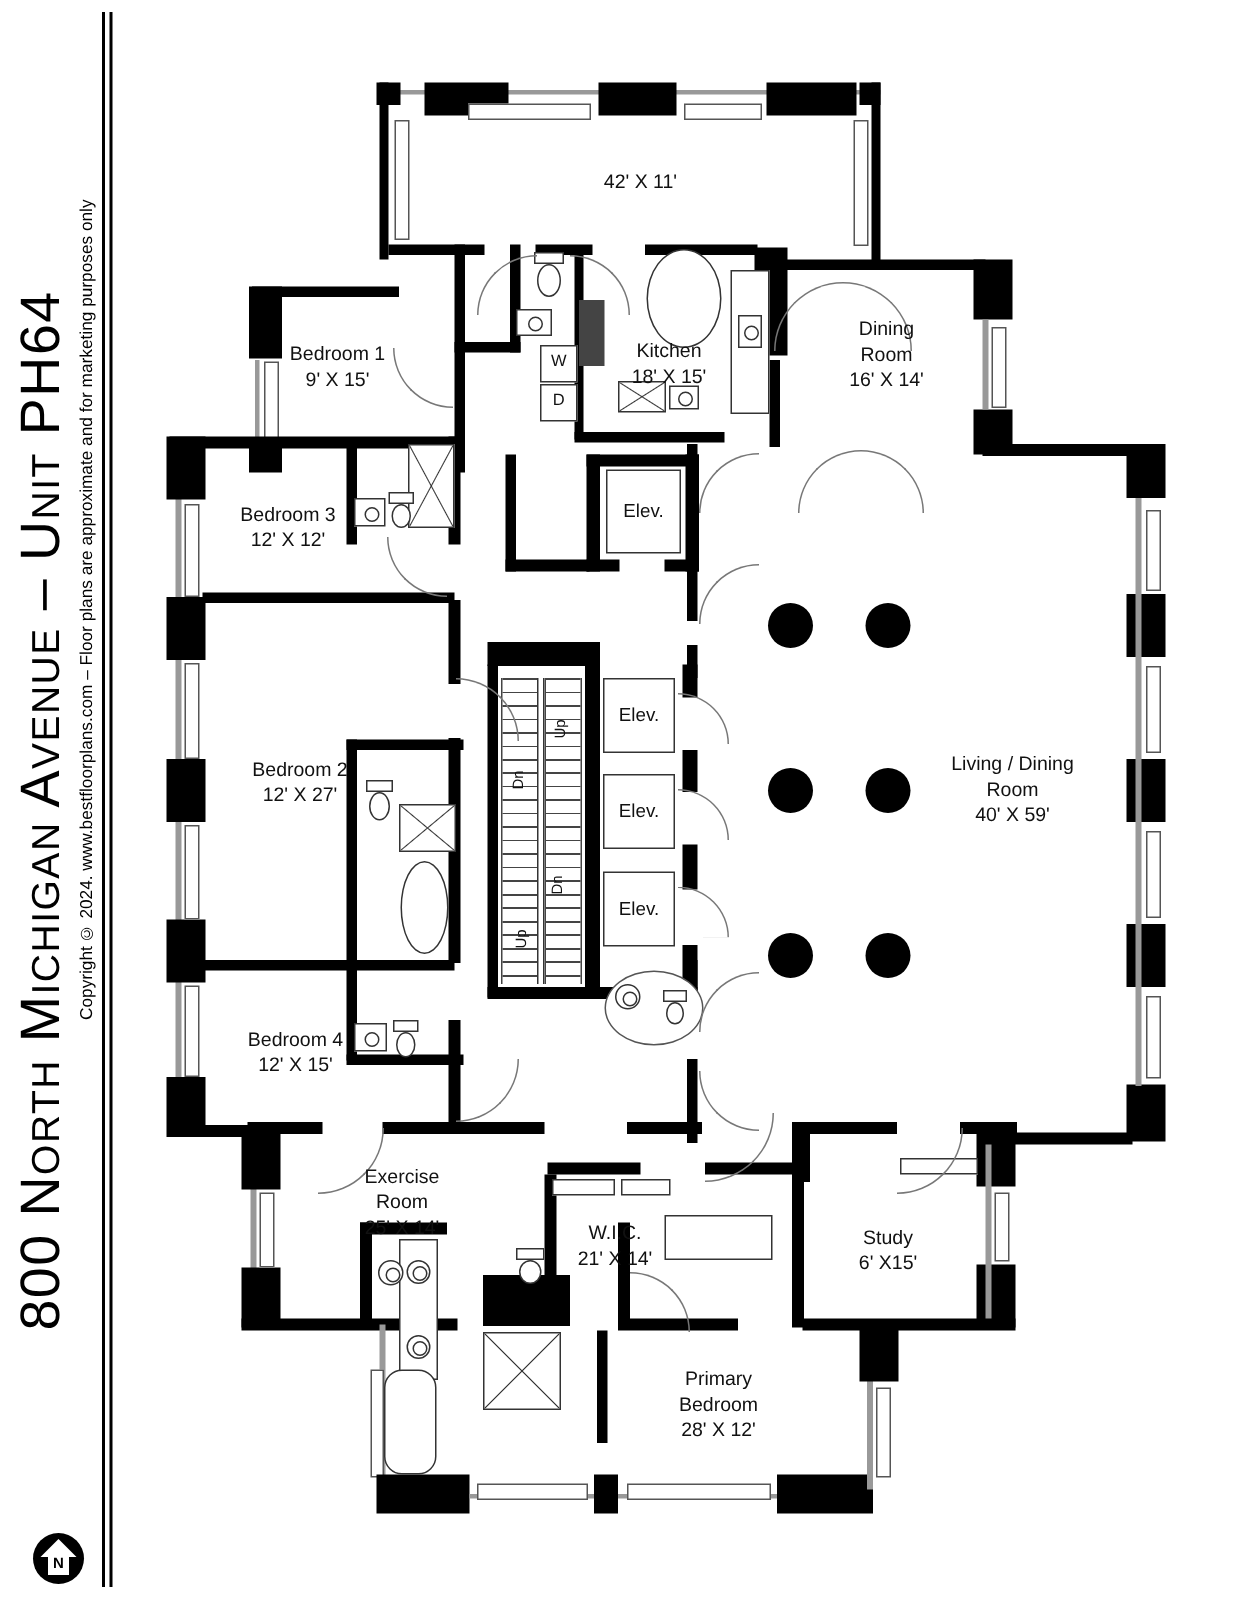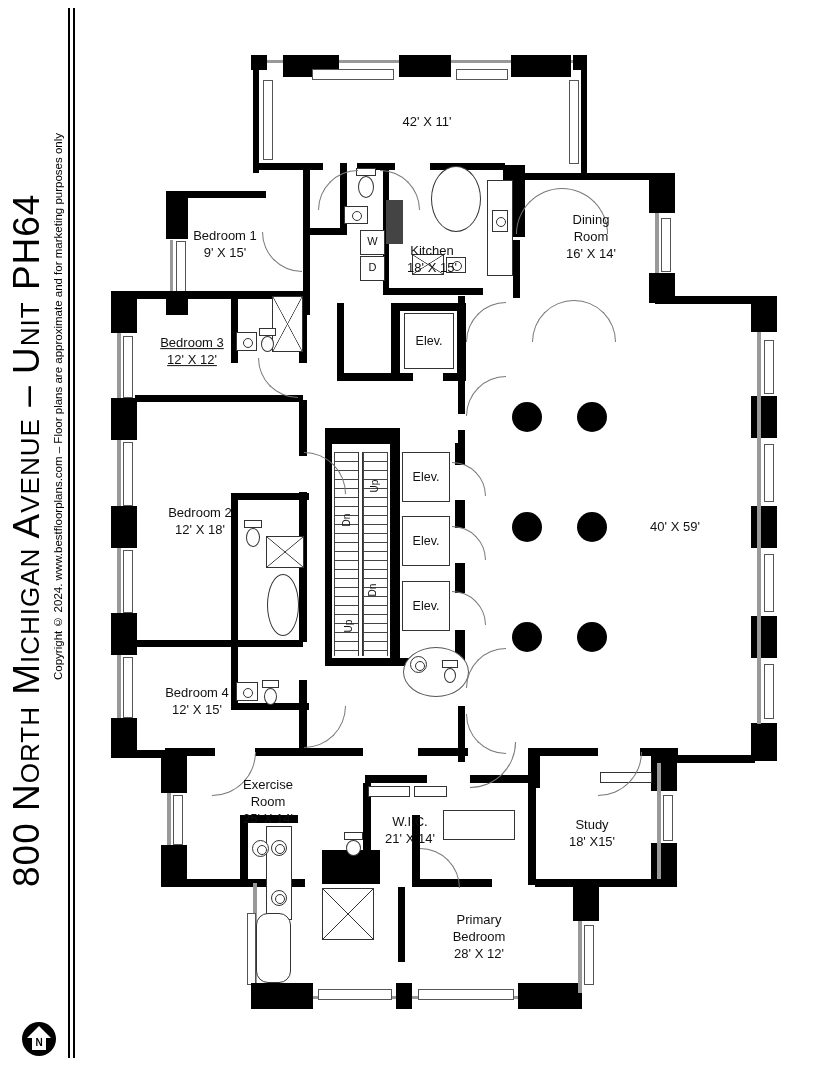--- a/index.html
+++ b/index.html
@@ -323,54 +323,55 @@
     <span class="arc br" style="left:598px;top:752px;width:44px;height:44px;"></span>
     <span class="arc tr" style="left:420px;top:848px;width:40px;height:40px;"></span>
 
     <div class="lbl" style="left:427px;top:122px;width:120px;">
       <div class="dm">42' X 11'</div>
     </div>
     <div class="lbl" style="left:225px;top:245px;width:96px;">
       <div class="nm">Bedroom 1</div>
       <div class="dm">9' X 15'</div>
     </div>
-    <div class="lbl" style="left:432px;top:243px;width:80px;margin-top:17px;">
+    <div class="lbl" style="left:446px;top:243px;width:80px;">
       <div class="nm">Kitchen</div>
       <div class="dm">18' X 15'</div>
     </div>
     <div class="lbl" style="left:591px;top:237px;width:64px;">
       <div class="nm">Dining Room</div>
       <div class="dm">16' X 14'</div>
     </div>
-    <div class="lbl" style="left:192px;top:352px;width:96px;text-decoration:underline;">
+    <div class="lbl" style="left:192px;top:352px;width:96px;">
       <div class="nm">Bedroom 3</div>
       <div class="dm">12' X 12'</div>
     </div>
     <div class="lbl" style="left:675px;top:527px;width:110px;">
+      <div class="nm">Living / Dining Room</div>
       <div class="dm">40' X 59'</div>
     </div>
     <div class="lbl" style="left:200px;top:522px;width:96px;">
       <div class="nm">Bedroom 2</div>
-      <div class="dm">12' X 18'</div>
+      <div class="dm">12' X 27'</div>
     </div>
     <div class="lbl" style="left:197px;top:702px;width:96px;">
       <div class="nm">Bedroom 4</div>
       <div class="dm">12' X 15'</div>
     </div>
     <div class="lbl" style="left:268px;top:802px;width:76px;">
       <div class="nm">Exercise Room</div>
       <div class="dm">25' X 14'</div>
     </div>
     <div class="lbl" style="left:410px;top:831px;width:90px;">
       <div class="nm">W.I.C.</div>
       <div class="dm">21' X 14'</div>
     </div>
     <div class="lbl" style="left:592px;top:834px;width:70px;">
       <div class="nm">Study</div>
-      <div class="dm">18' X15'</div>
+      <div class="dm">6' X15'</div>
     </div>
     <div class="lbl" style="left:479px;top:937px;width:80px;">
       <div class="nm">Primary Bedroom</div>
       <div class="dm">28' X 12'</div>
     </div>
 
     <div class="lbl" style="left:429px;top:341px;font-size:12.5px;">Elev.</div>
     <div class="lbl" style="left:426px;top:477px;font-size:12.5px;">Elev.</div>
     <div class="lbl" style="left:426px;top:541px;font-size:12.5px;">Elev.</div>
     <div class="lbl" style="left:426px;top:606px;font-size:12.5px;">Elev.</div>

